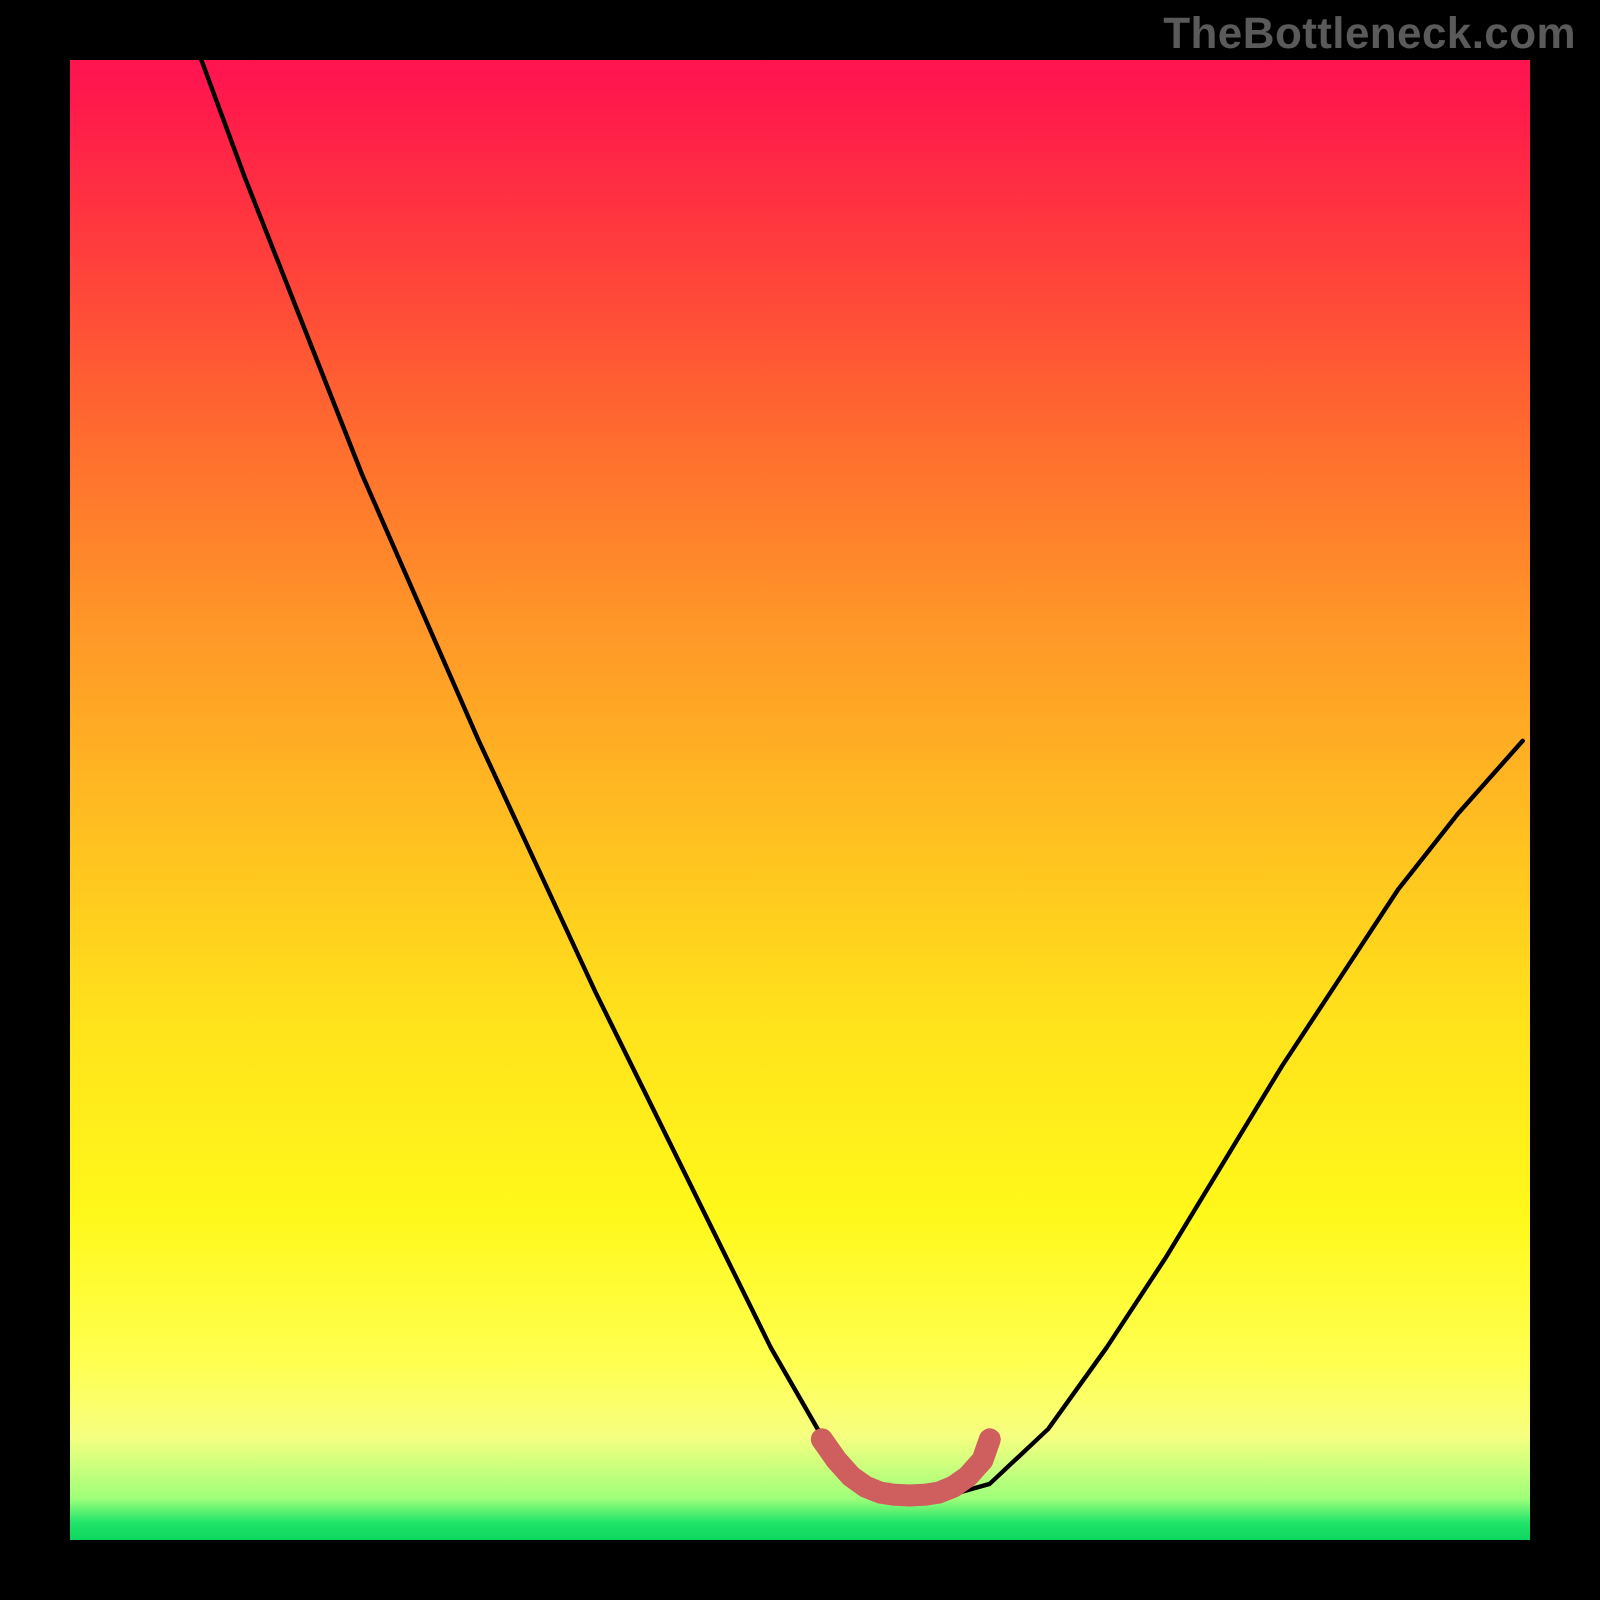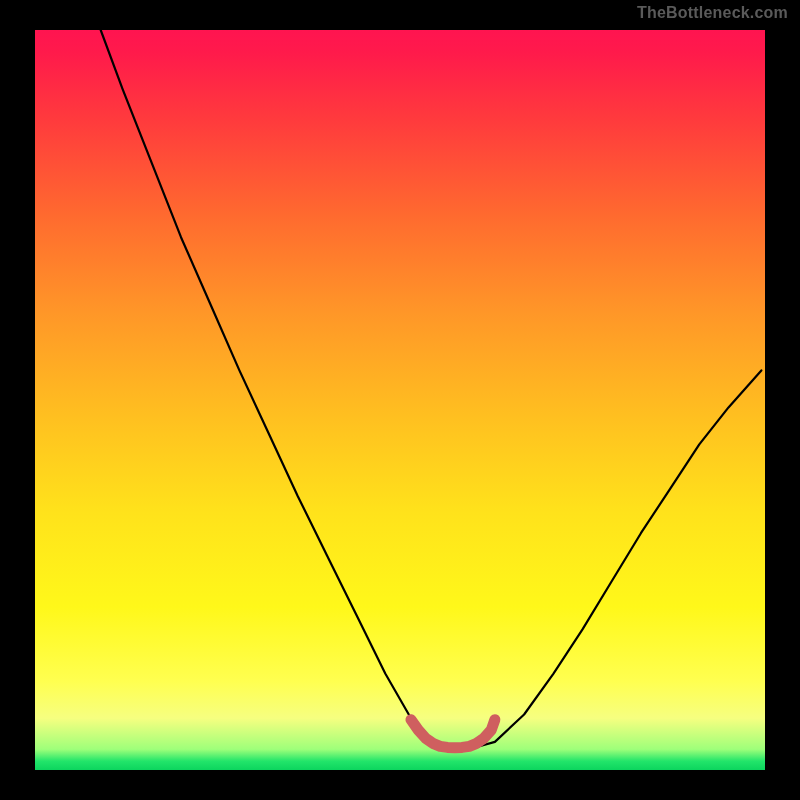--- a/index.html
+++ b/index.html
@@ -14,21 +14,21 @@
   .frame {
     position: relative;
     width: 800px;
     height: 800px;
     background: #000;
   }
   .watermark {
     position: absolute;
     top: 4px;
     right: 12px;
-    font-size: 16px;
+    font-size: 22px;
     font-weight: 600;
     color: #5a5a5a;
     letter-spacing: 0.2px;
     z-index: 10;
   }
   .plot-area {
     position: absolute;
     left: 35px;
     top: 30px;
     width: 730px;

